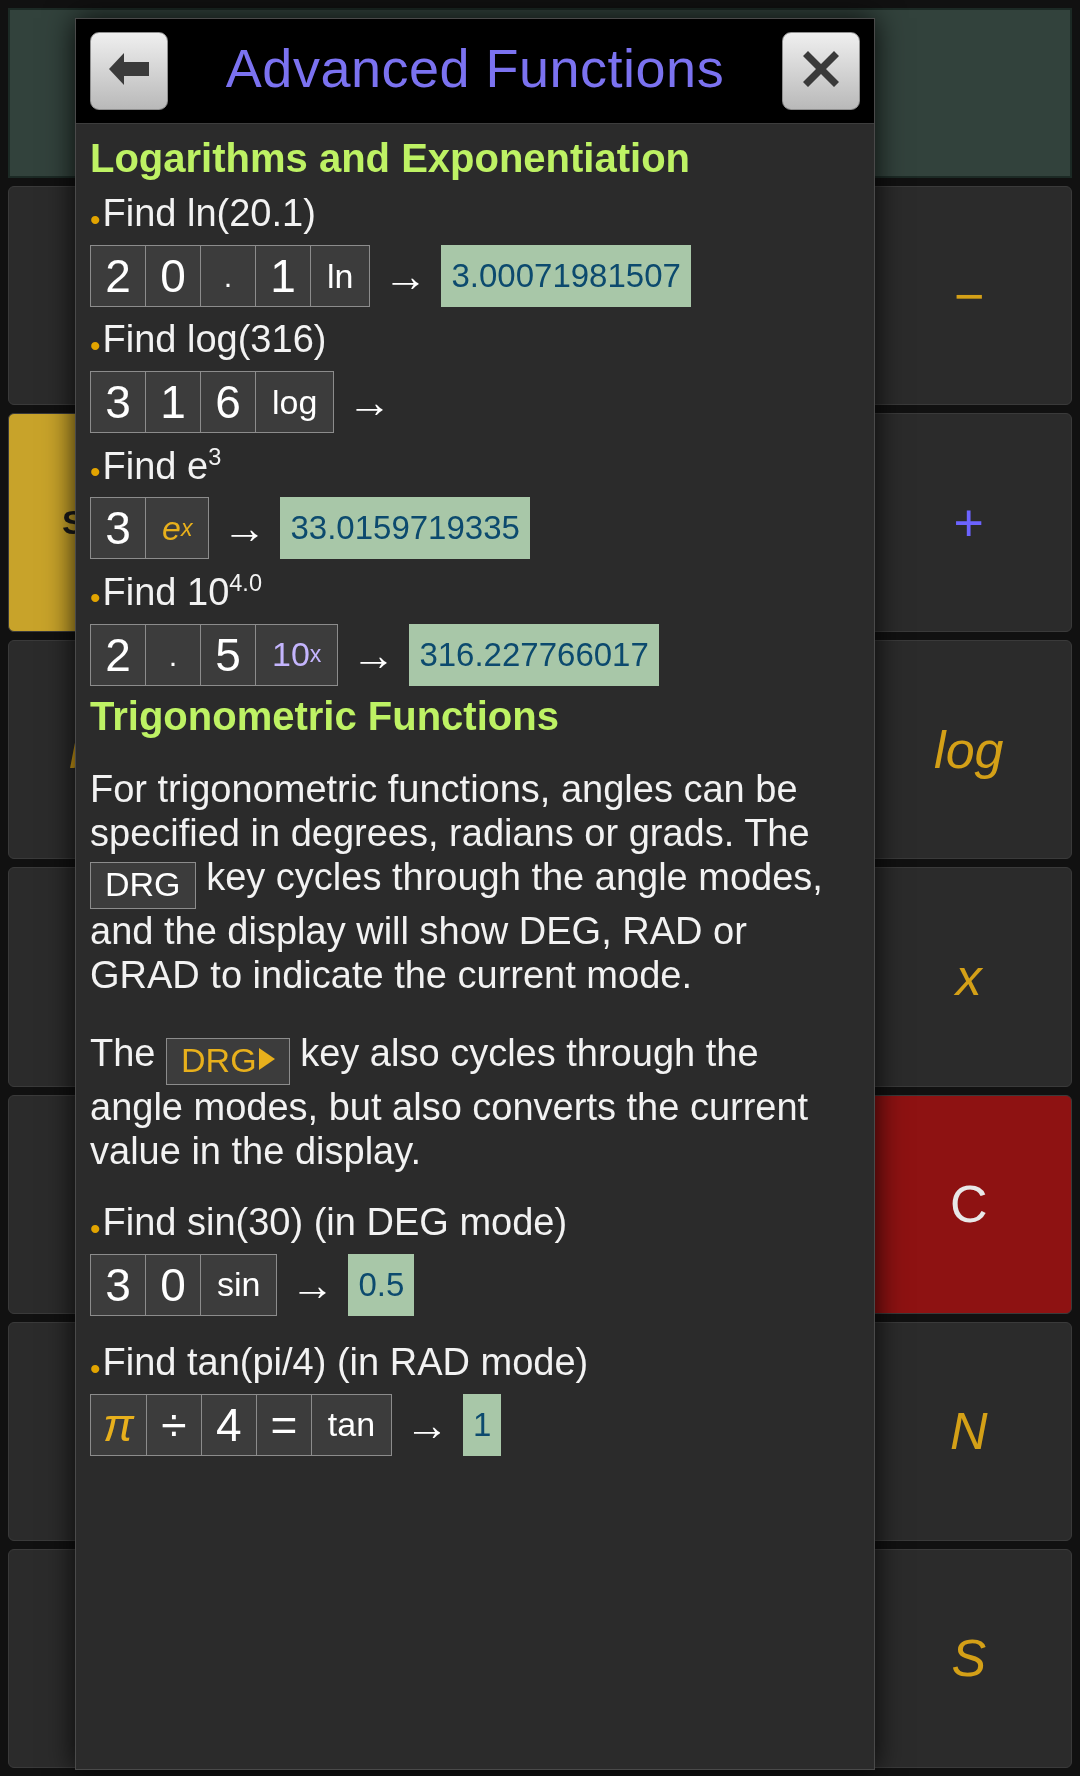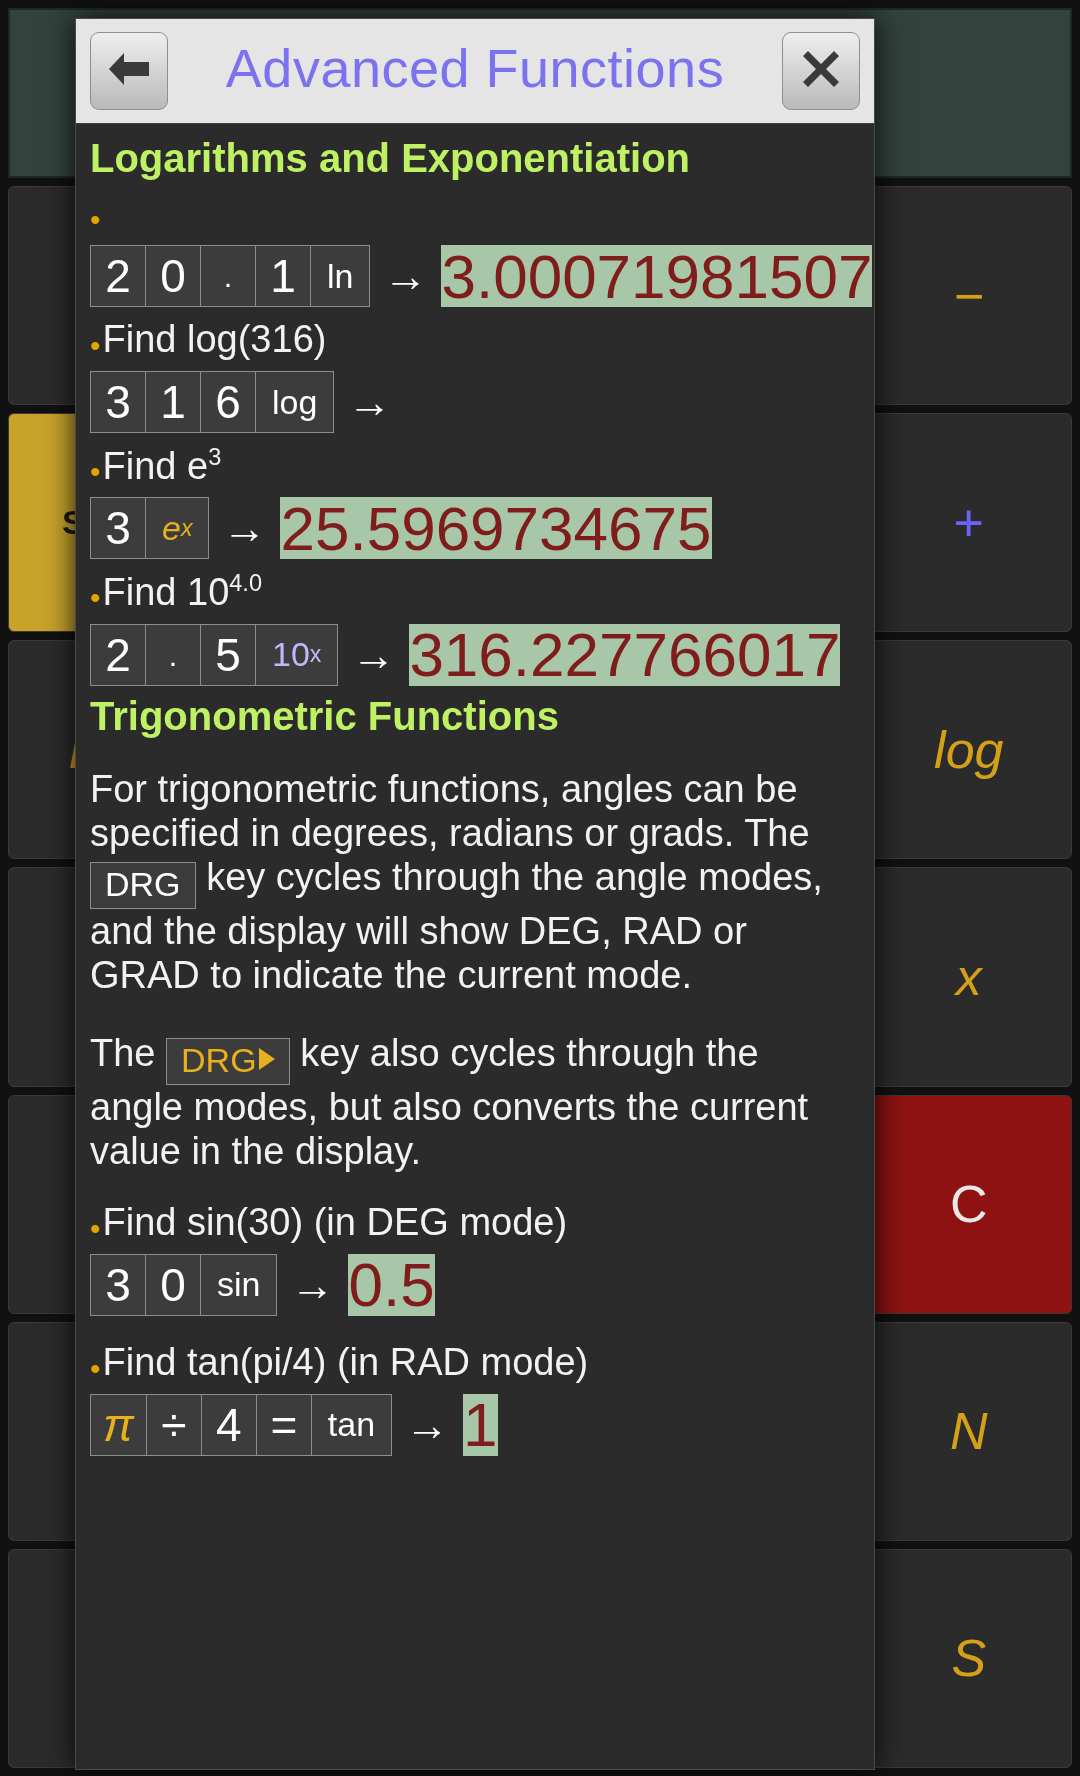--- a/index.html
+++ b/index.html
@@ -65,21 +65,21 @@
     height: 1752px;
     background: #2b2b2b;
     border: 1px solid #4a4a4a;
     box-sizing: border-box;
     overflow: hidden;
     box-shadow: 0 0 28px rgba(0,0,0,.85);
   }
 
   .dlg-header {
     height: 105px;
-    background: #e5e5e5;
+    background: #000000;
     border-bottom: 1px solid #3d3d3d;
     display: flex;
     align-items: center;
     padding: 0 14px;
     box-sizing: border-box;
     position: relative;
   }
   .hdr-btn {
     width: 76px; height: 76px;
     border-radius: 9px;
@@ -167,25 +167,25 @@
   .arrow {
     display: flex;
     align-items: center;
     justify-content: center;
     color: #ffffff;
     font-size: 44px;
     padding: 0 14px;
   }
   .result {
     background: #a8c7a8;
-    color: #7f1d1d;
-    font-size: 62px;
-    display: flex;
-    align-items: center;
-    padding: 0 0;
+    color: #0c4a6e;
+    font-size: 33px;
+    display: flex;
+    align-items: center;
+    padding: 0 10px;
     box-sizing: border-box;
   }
 
   
   .chip {
     display: inline-block;
     background: #3c3c3c;
     border: 1px solid #8c8c8c;
     color: #ffffff;
     font-size: 34px;
@@ -269,20 +269,21 @@
       </span>
     </div>
   </div>
 
   <div class="dlg-body">
 
     <div class="sec-title">Logarithms and Exponentiation</div>
 
     <div class="bullet">
       <span class="dot">•</span>
+      <span>Find ln(20.1)</span>
     </div>
     <div class="keyrow">
       <div class="kcap">2</div>
       <div class="kcap">0</div>
       <div class="kcap dot">·</div>
       <div class="kcap">1</div>
       <div class="kcap fn">ln</div>
       <div class="arrow">→</div>
       <div class="result">3.00071981507</div>
     </div>
@@ -303,21 +304,21 @@
       <span class="dot">•</span>
       <span><span>Find e</span><sup>3</sup></span>
     </div>
     <div class="keyrow">
       <div class="kcap">3</div>
       <div class="kcap fn gold">
           <span>e</span>
           <sup>x</sup>
         </div>
       <div class="arrow">→</div>
-      <div class="result">25.5969734675</div>
+      <div class="result">33.0159719335</div>
     </div>
 
     <div class="bullet">
       <span class="dot">•</span>
       <span><span>Find 10</span><sup>4.0</sup></span>
     </div>
     <div class="keyrow">
       <div class="kcap">2</div>
       <div class="kcap dot">·</div>
       <div class="kcap">5</div>

